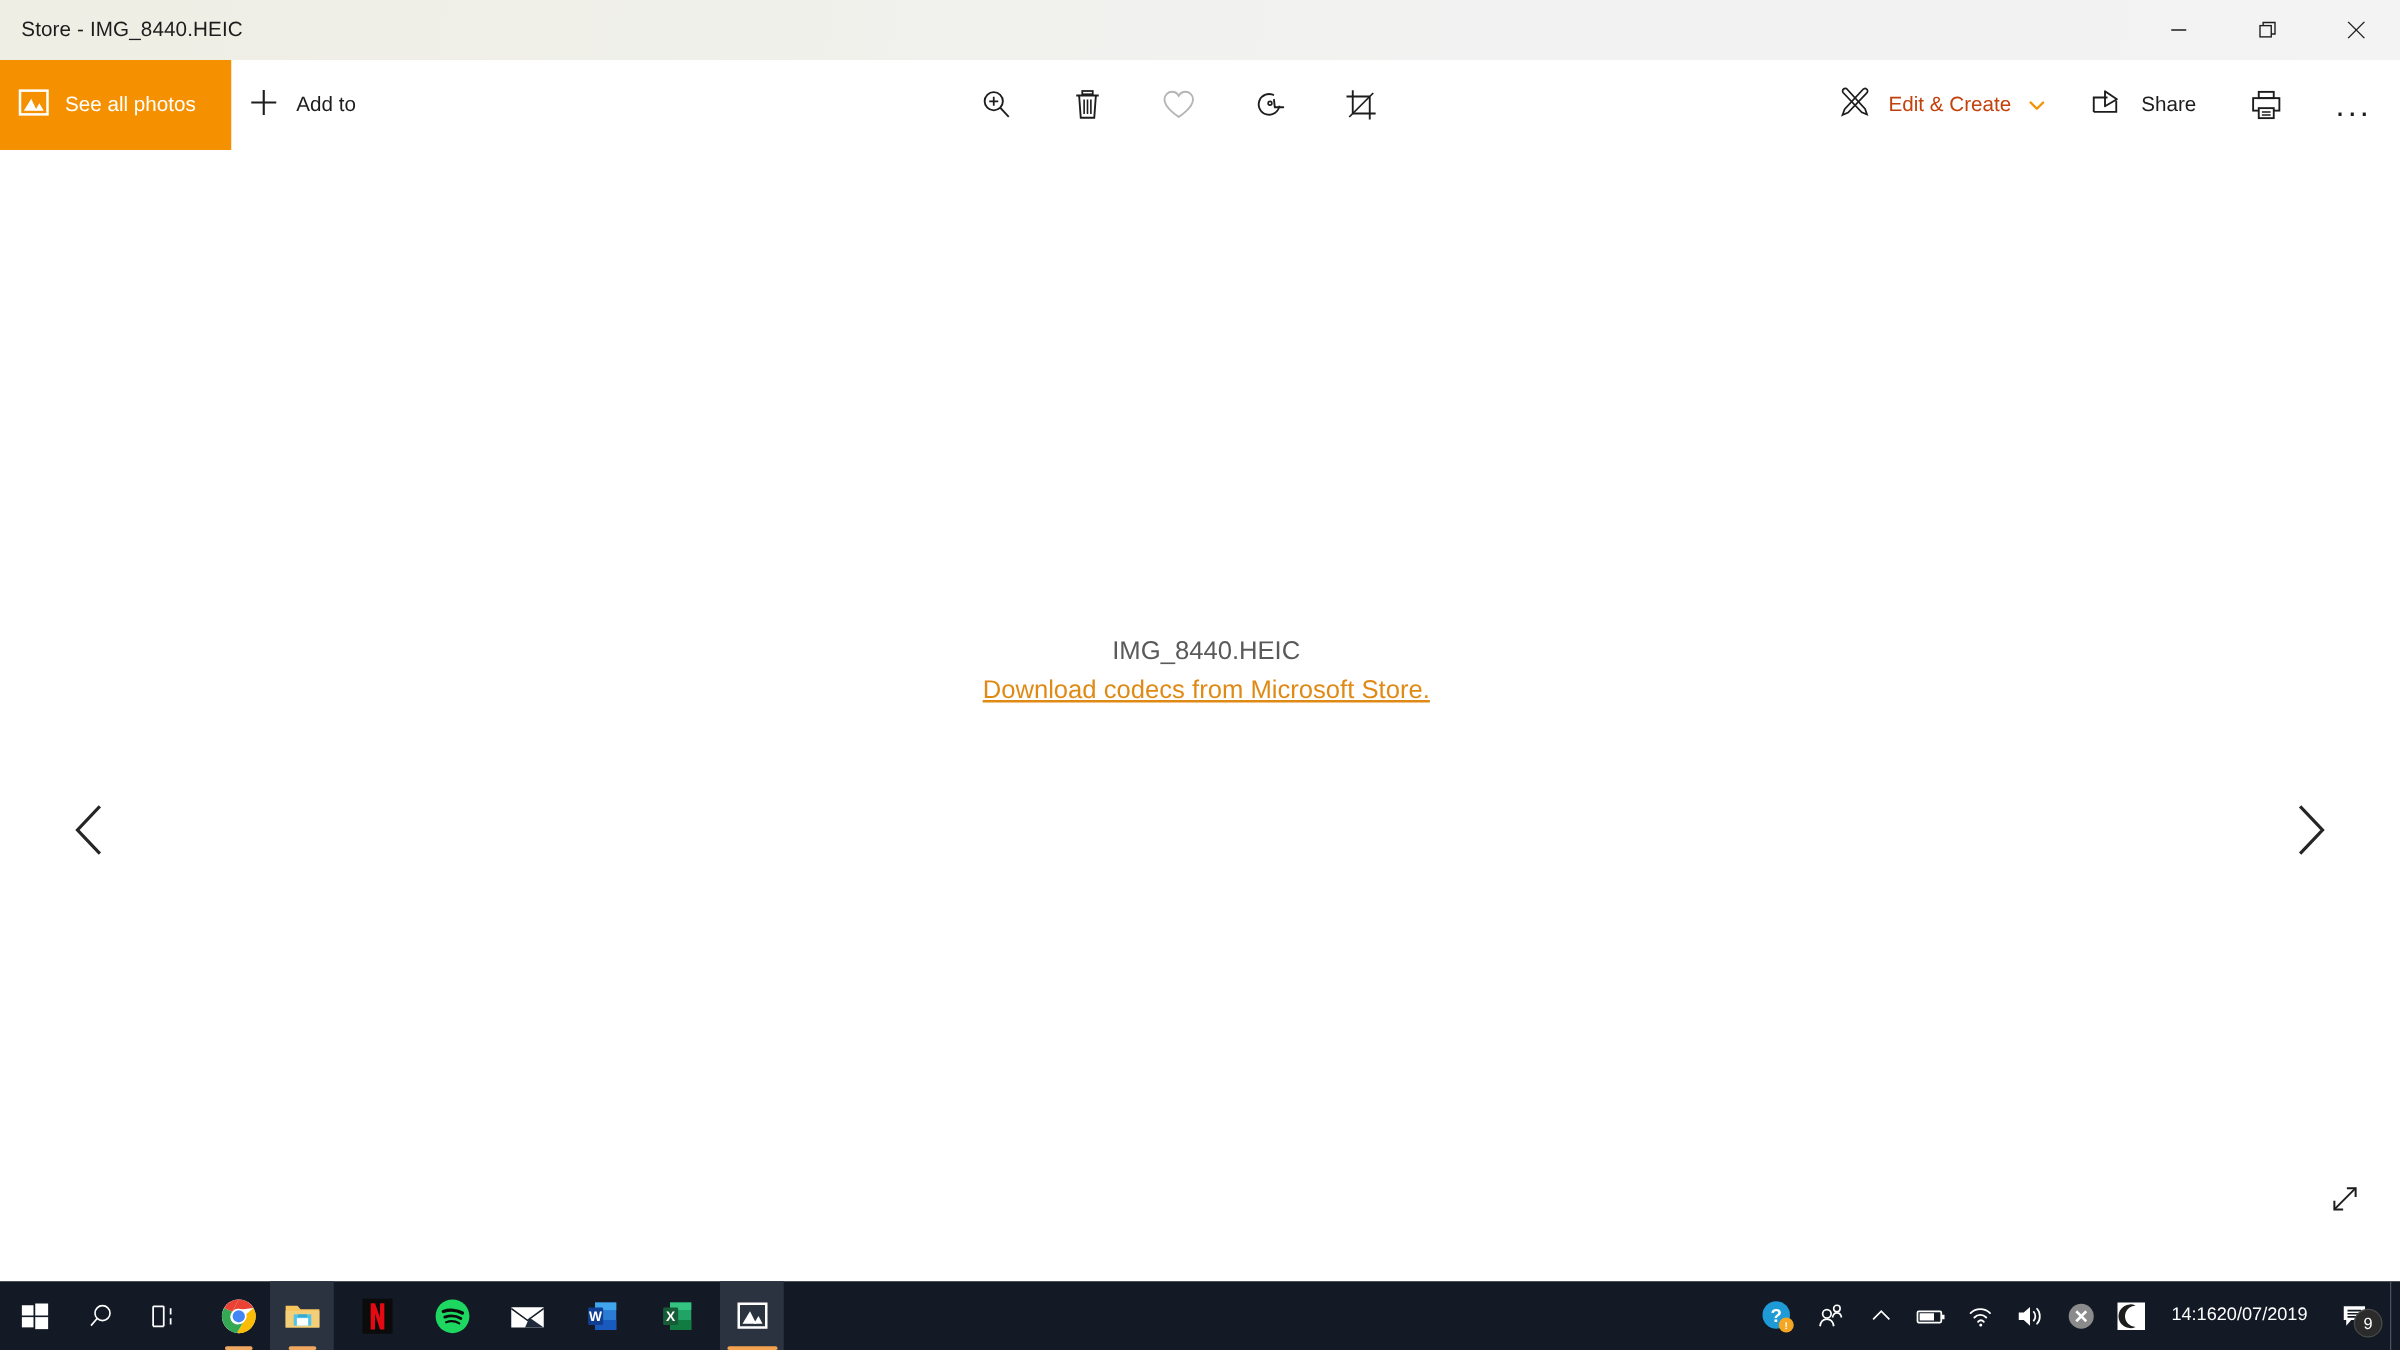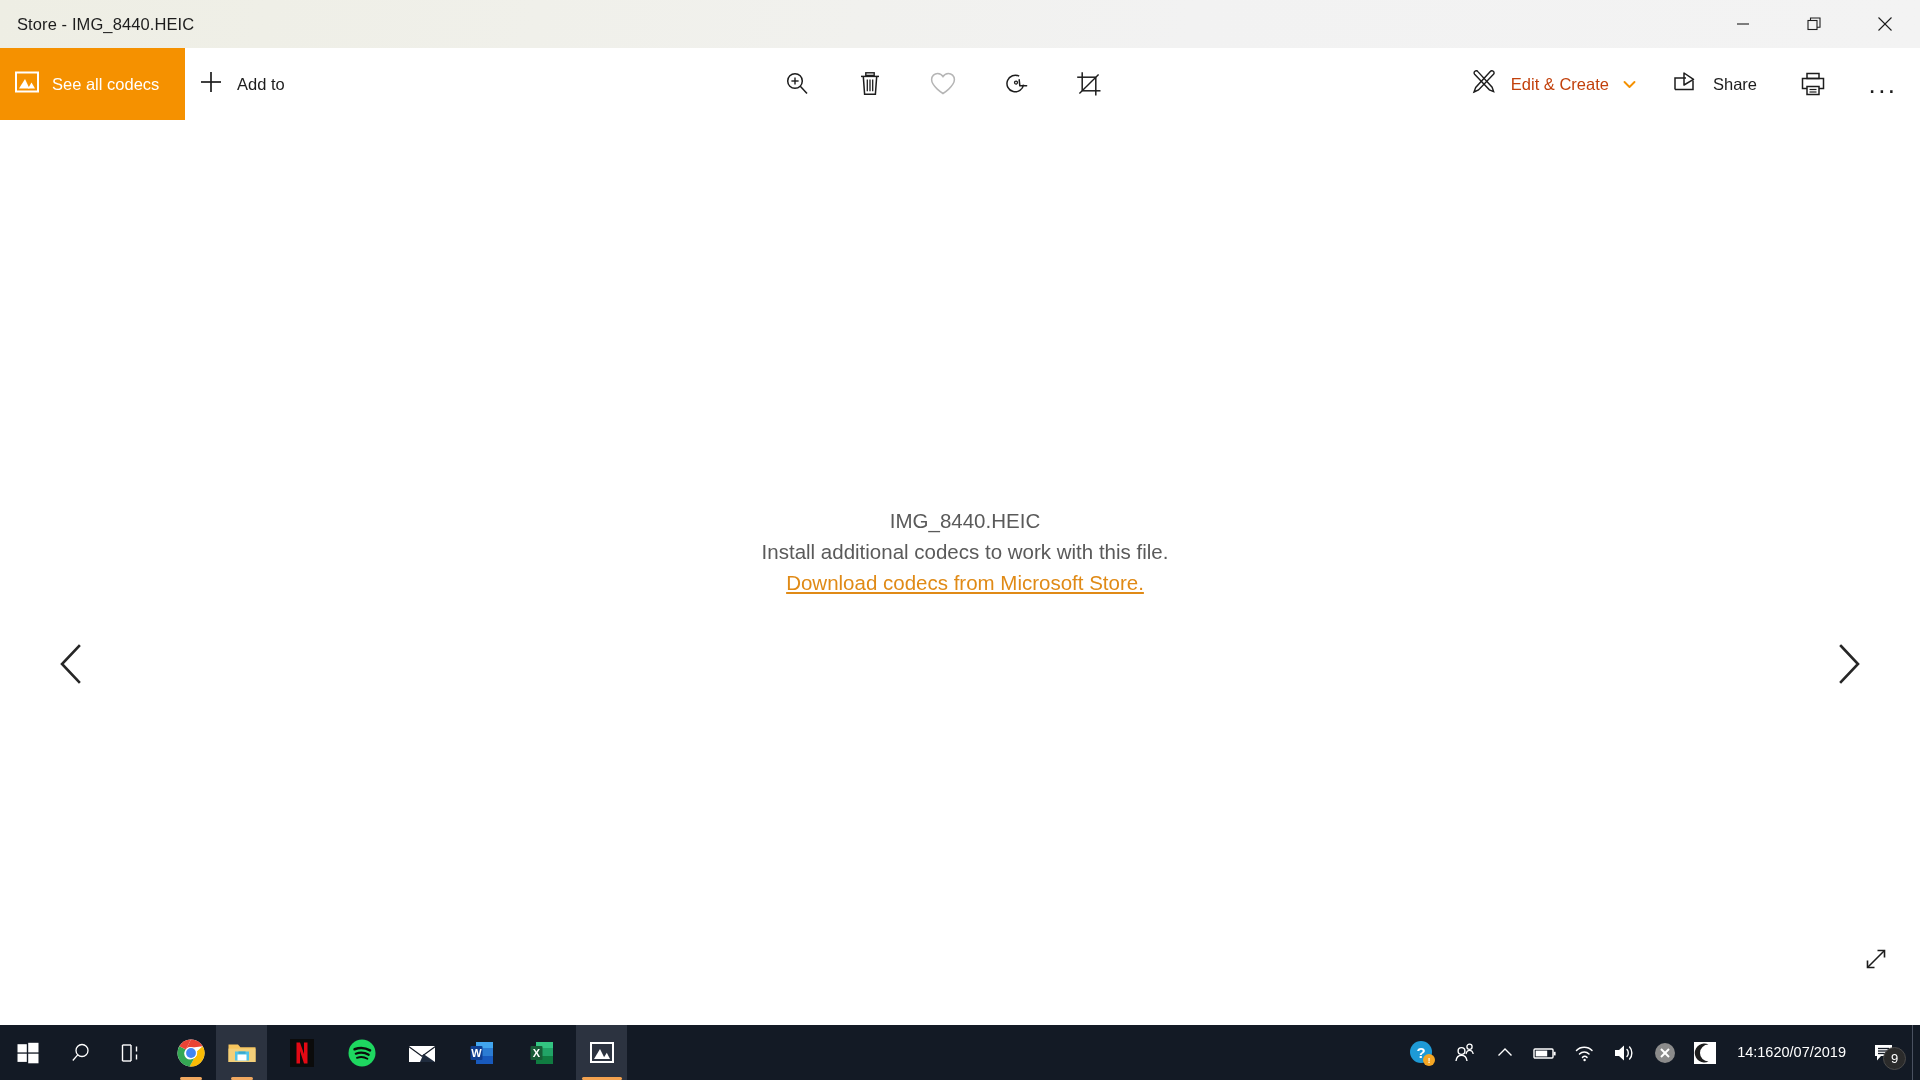--- a/index.html
+++ b/index.html
@@ -231,21 +231,21 @@
   <div id="command-bar">
 
     <div id="see-all-photos">
       <span>
         <svg width="26" height="26" viewBox="0 0 26 26">
           <rect x="2" y="3.5" width="22" height="19" fill="none" stroke="#ffffff" stroke-width="2"></rect>
           <polygon points="5,19.5 11,10 15.5,19.5" fill="#ffffff"></polygon>
           <polygon points="14,19.5 17.5,13.5 21,19.5" fill="#ffffff"></polygon>
         </svg>
       </span>
-      <span class="label">See all codecs</span>
+      <span class="label">See all photos</span>
     </div>
 
     <div id="add-to">
       <span>
         <svg width="26" height="26" viewBox="0 0 26 26">
           <line x1="13" y1="3" x2="13" y2="23" stroke="#1d1d1d" stroke-width="1.7"></line>
           <line x1="3" y1="13" x2="23" y2="13" stroke="#1d1d1d" stroke-width="1.7"></line>
         </svg>
       </span>
       <span class="label">Add to</span>
@@ -333,21 +333,20 @@
       <div id="more-btn">
         <span class="dots">...</span>
       </div>
     </div>
   </div>
 
   <div id="viewer">
 
     <div id="message-block">
       <div id="message-filename">IMG_8440.HEIC</div>
-      <div id="message-body">Install additional codecs to work with this file.</div>
       <a id="message-link">Download codecs from Microsoft Store.</a>
     </div>
 
     <div id="nav-prev">
       <svg width="40" height="46" viewBox="0 0 40 46">
         <polyline points="26,5 9,23 26,41" fill="none" stroke="#262626" stroke-width="2.6" stroke-linecap="square"></polyline>
       </svg>
     </div>
 
     <div id="nav-next">

